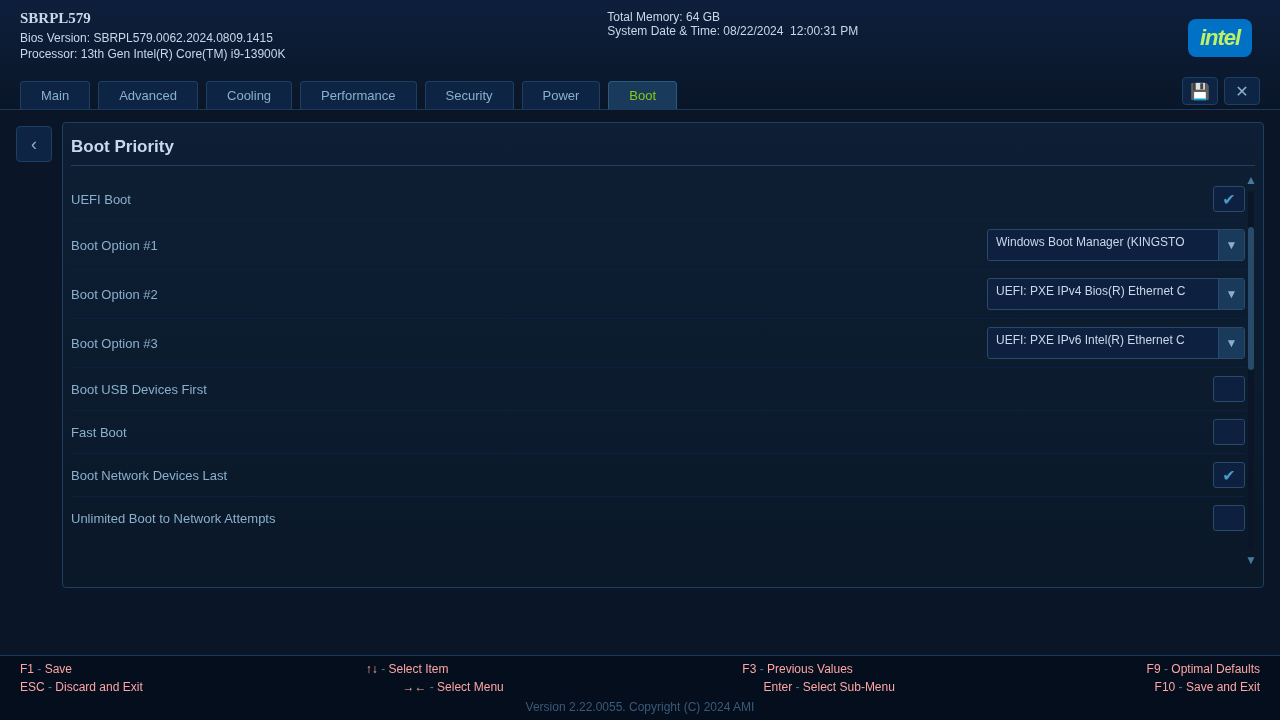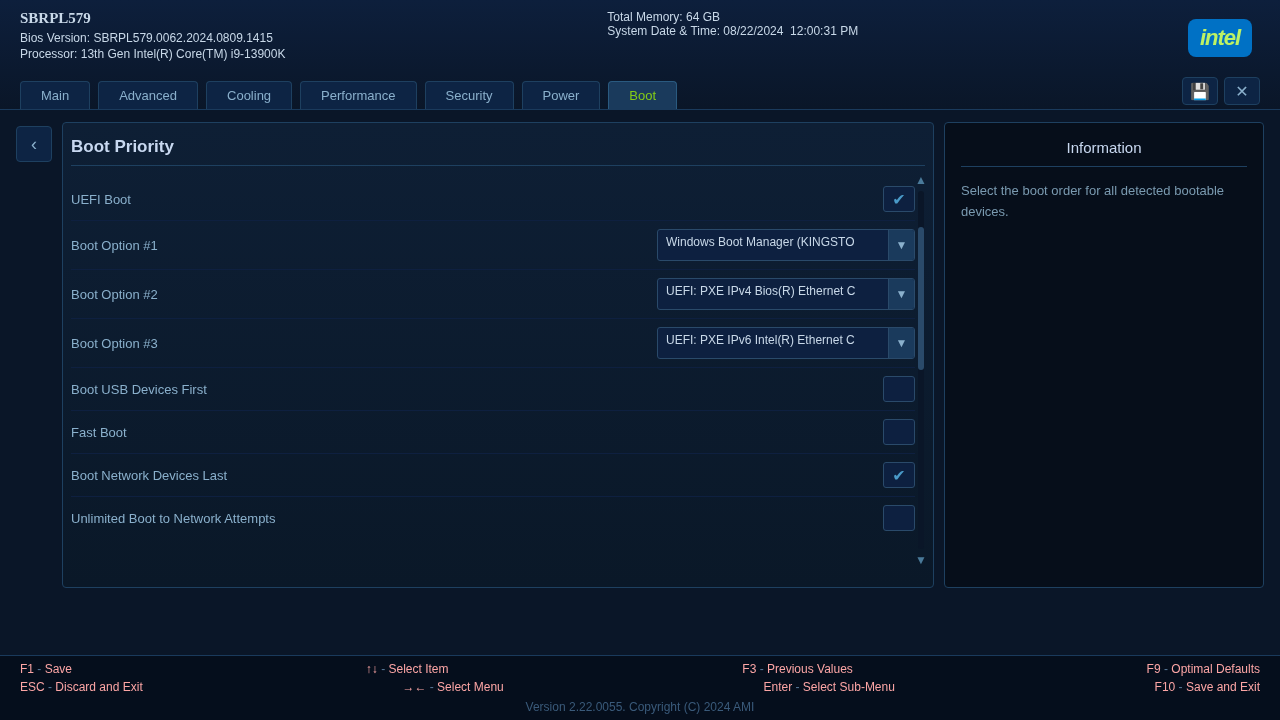--- a/index.html
+++ b/index.html
@@ -459,24 +459,20 @@
 
     <div class="scroll-indicator">
       <div class="scroll-up-arrow">▲</div>
       <div class="scroll-track">
         <div class="scroll-thumb"></div>
       </div>
       <div class="scroll-down-arrow">▼</div>
     </div>
   </div>
 
-  <div class="info-panel">
-    <div class="info-title">Information</div>
-    <div class="info-text">Select the boot order for all detected bootable devices.</div>
-  </div>
 </div>
 
 <div class="footer">
   <div class="footer-content">
     <div class="footer-row">
       <div class="footer-item">
         <span>F1</span> - <span>Save</span>
       </div>
       <div class="footer-item">
         <span>↑↓</span> - <span>Select Item</span>

